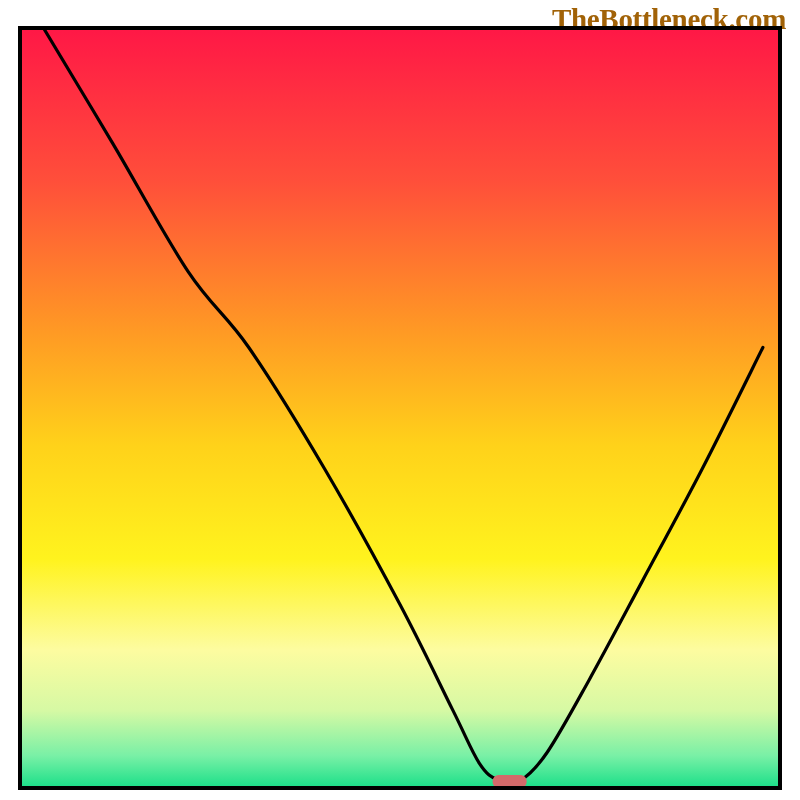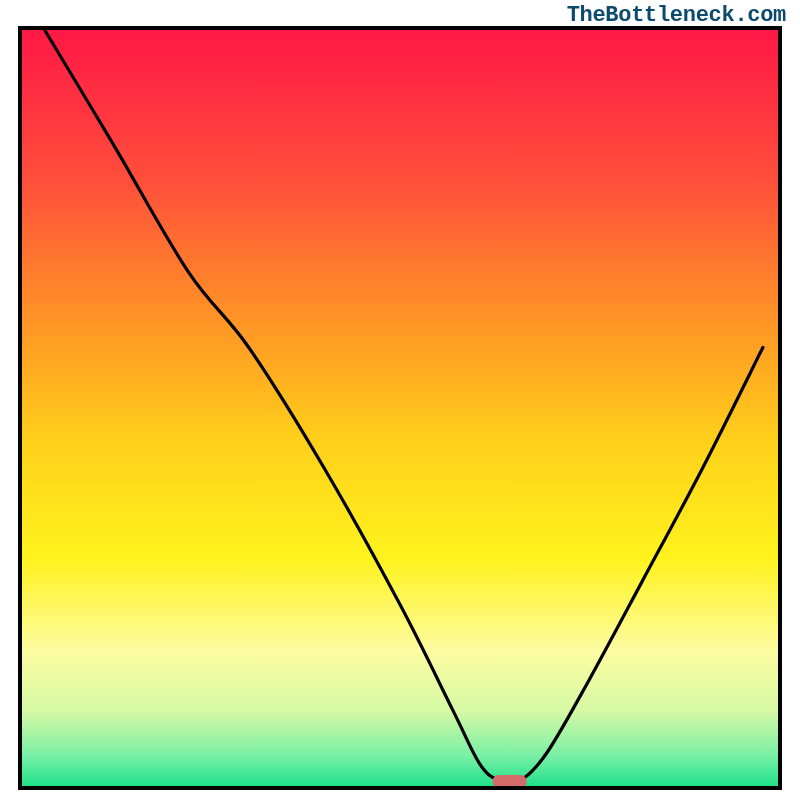--- a/index.html
+++ b/index.html
@@ -23,24 +23,24 @@
     position: absolute;
     left: 0;
     top: 0;
     width: 100%;
     height: 100%;
   }
   .watermark {
     position: absolute;
     top: 3px;
     right: 14px;
-    font-family: Liberation Mono, monospace;
-    font-size: 22px;
+    font-family: Liberation Serif, serif;
+    font-size: 29px;
     font-weight: 600;
-    color: #0c4a6e;
+    color: #a16207;
     letter-spacing: -0.3px;
   }
   svg {
     display: block;
   }
 </style>
 </head>
 <body>
 
 <div class="watermark">TheBottleneck.com</div>

